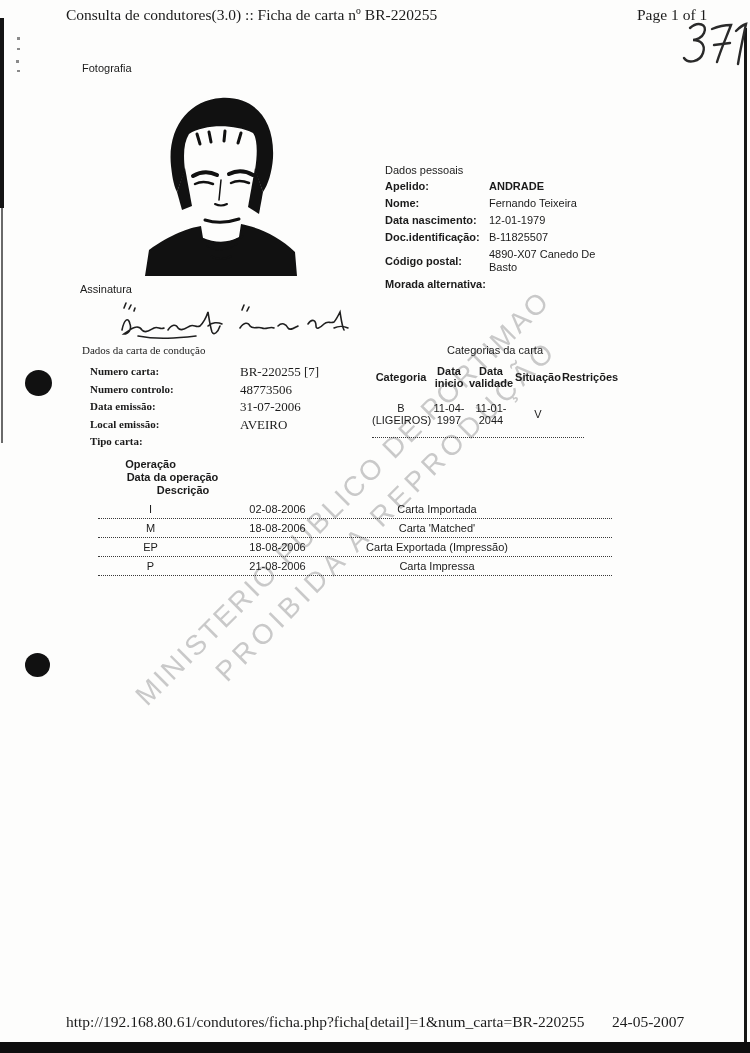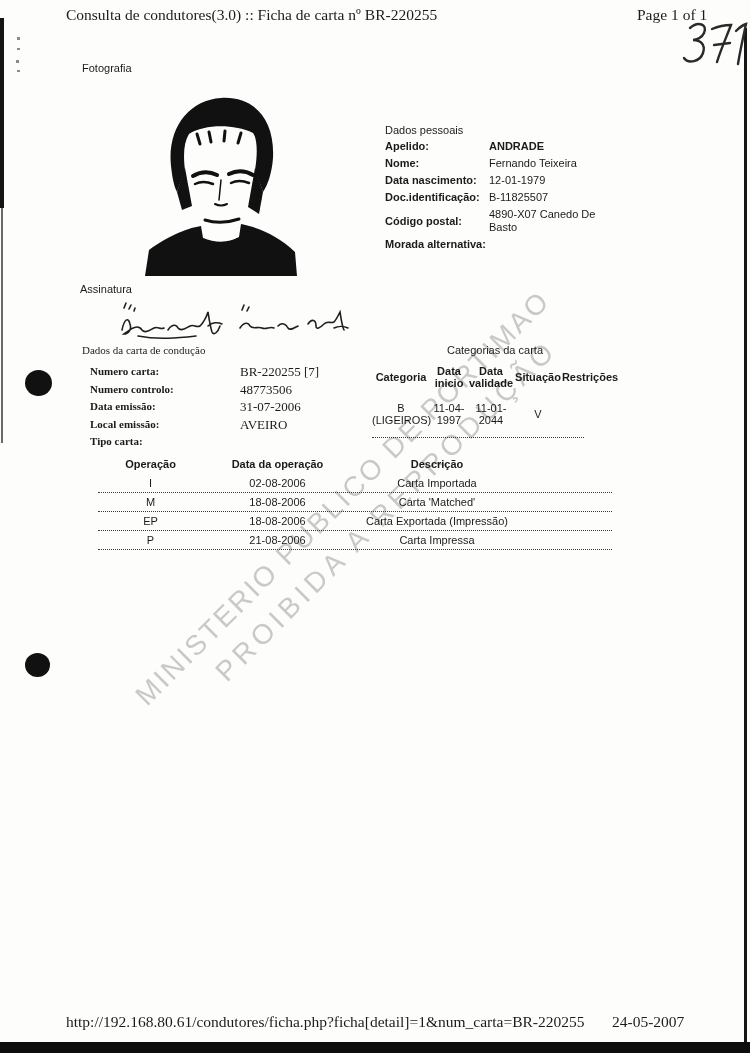--- a/index.html
+++ b/index.html
@@ -36,21 +36,21 @@
   .crow.data{align-items:center;margin-top:5px;min-height:38px;}
   .cc{text-align:center;font-size:11px;line-height:12.5px;}
   .c0{width:58px;}.c1{width:38px;}.c2{width:46px;}.c3{width:48px;}.c4{width:56px;}
   .chead{font-weight:bold;display:flex;align-items:center;justify-content:center;min-height:26px;}
   .inner2{max-width:32px;margin:4px auto;}
   .inner3{max-width:40px;margin:0 auto;}
   .cat-dots{width:212px;border-top:1.5px dotted #3a3a3a;margin-top:4px;}
   
   .ops{width:514px;}
   .orow{display:flex;}
-  .orow.head{font-weight:bold;margin-bottom:3px;}
+  .orow.head{font-weight:bold;margin-bottom:3px;flex-direction:column;}
   .orow.data{padding:2.5px 0;border-bottom:1.5px dotted #3a3a3a;}
   .oc{text-align:center;font-size:11px;line-height:13px;}
   .o0{width:105px;}.o1{width:149px;}.o2{width:170px;}.o3{width:90px;}
   
   .scanline-left-a{left:0;top:18px;width:4px;height:190px;background:#141414;}
   .scanline-left-b{left:1px;top:208px;width:1.5px;height:235px;background:#6a6a6a;}
   .scanline-right{left:744px;top:28px;width:3px;height:1025px;background:#161616;}
   .bottombar{left:0;top:1042px;width:750px;height:11px;background:#0e0e0e;}
   .hole{border-radius:50%;background:#111;}
   .speck{background:#8a8a8a;}
@@ -102,21 +102,21 @@
         <path d="M68,132 Q84,137 102,131" stroke-width="3"></path>
         <path d="M64,150 Q84,162 106,148" stroke-width="2" stroke-dasharray="4 3"></path>
         <path d="M70,158 Q84,167 100,156" stroke-width="1.5" stroke-dasharray="2 3"></path>
         <path d="M74,168 Q84,174 94,168" stroke-width="2" stroke-dasharray="3 3"></path>
         <path d="M60,46 l3,10 M72,44 l2,10 M88,43 l-1,10 M104,45 l-3,10" stroke-width="3"></path>
       </g>
     </svg>
   </div>
 
   <div class="abs z1" style="left:385px;top:124px;width:300px;">
-    <div class="sans" style="margin-bottom:3px;">Dados pessoais</div>
+    <div class="sans" style="margin-bottom:3px;margin-top:40px;">Dados pessoais</div>
     <div class="prow">
       <span class="plabel">Apelido:</span>
       <span class="pvalue b">ANDRADE</span>
     </div>
     <div class="prow">
       <span class="plabel">Nome:</span>
       <span class="pvalue">Fernando Teixeira</span>
     </div>
     <div class="prow">
       <span class="plabel">Data nascimento:</span>

